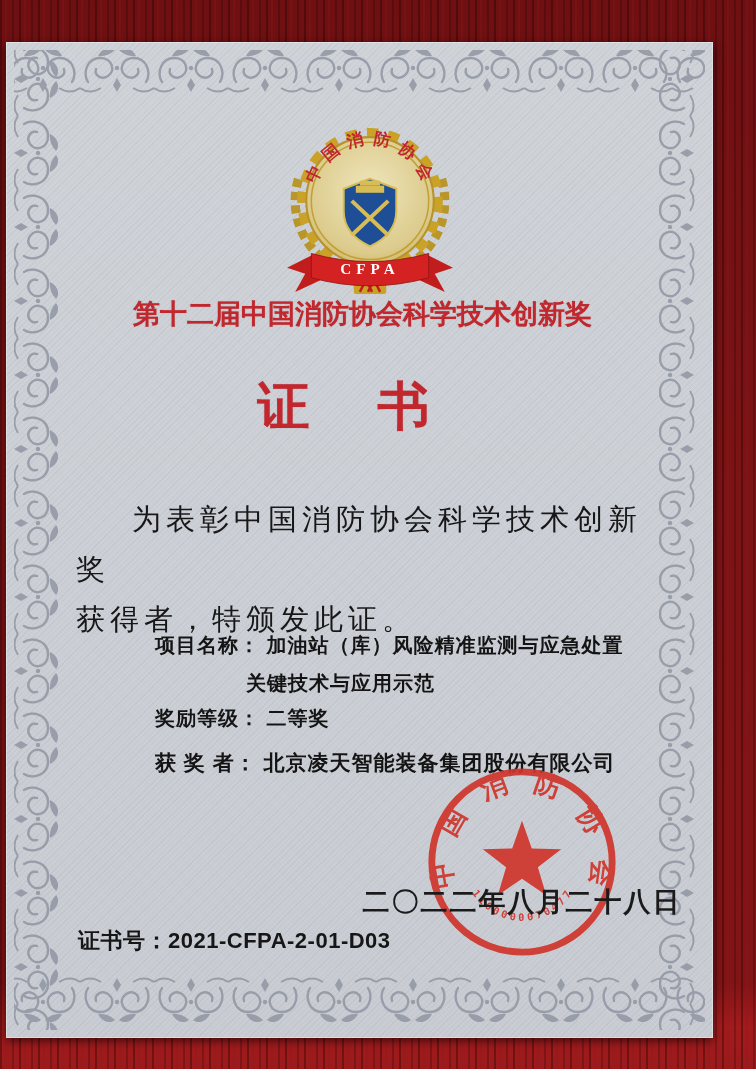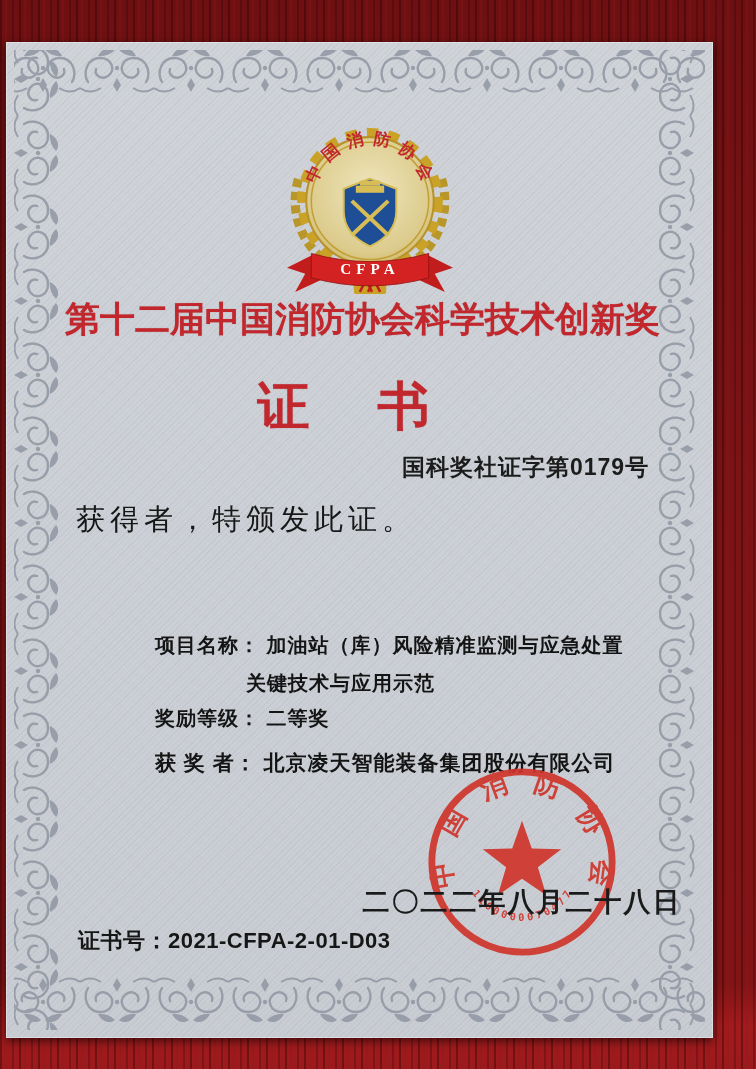--- a/index.html
+++ b/index.html
@@ -26,21 +26,21 @@
       linear-gradient(180deg,#cfd3d8 0%,#cbcfd5 55%,#c8ccd2 100%);
     box-shadow:0 3px 9px rgba(0,0,0,.6), inset 0 0 0 1px rgba(255,255,255,.35);
   }
   .border-svg{position:absolute;left:0;top:0;width:707px;height:996px;}
   
   .emblem{position:absolute;left:273px;top:84px;width:182px;height:172px;}
   .emblem svg{width:100%;height:100%;}
   
   .title{
     position:absolute;left:0;top:254px;width:713px;margin:0;
-    text-align:center;font-size:35px;font-weight:bold;color:#c1272d;
+    text-align:center;font-size:27px;font-weight:bold;color:#c1272d;
     letter-spacing:0px;text-shadow:0 0 1px rgba(140,20,20,.4);
   }
   .heading{
     position:absolute;left:0;top:330px;width:683px;
     text-align:center;font-size:52px;font-weight:bold;color:#c1272d;
     letter-spacing:8px;text-shadow:0 0 1px rgba(140,20,20,.4);
   }
   
   .docnum{
     position:absolute;left:396px;top:410px;
@@ -153,23 +153,23 @@
           <path d="M78,164 L84,152 L90,164 M86,164 L92,152 L98,164" fill="none" stroke="#c21d1d" stroke-width="2.5"></path>
           <path d="M30,126 Q88,142 146,126 L146,150 Q88,166 30,150 Z" fill="#d42222" stroke="#8f1212" stroke-width="0.8"></path>
           <text x="88" y="146" text-anchor="middle" font-family="Liberation Serif, serif" font-size="15" font-weight="bold" fill="#ffffff" letter-spacing="5">CFPA</text>
         </g>
       </svg>
     </div>
 
     <h1 class="title">第十二届中国消防协会科学技术创新奖</h1>
     <div class="heading">证　书</div>
 
-    <div class="docnum">国科奖社证字第0179号</div>
 
     <div class="citation">
+      <p class="indent">为表彰中国消防协会科学技术创新奖</p>
       <p>获得者，特颁发此证。</p>
     </div>
 
     <div class="field-row f1">
       <span class="lbl">项目名称：</span>
       <span>加油站（库）风险精准监测与应急处置</span>
     </div>
     <div class="field-row f1b">
       <span>关键技术与应用示范</span>
     </div>

